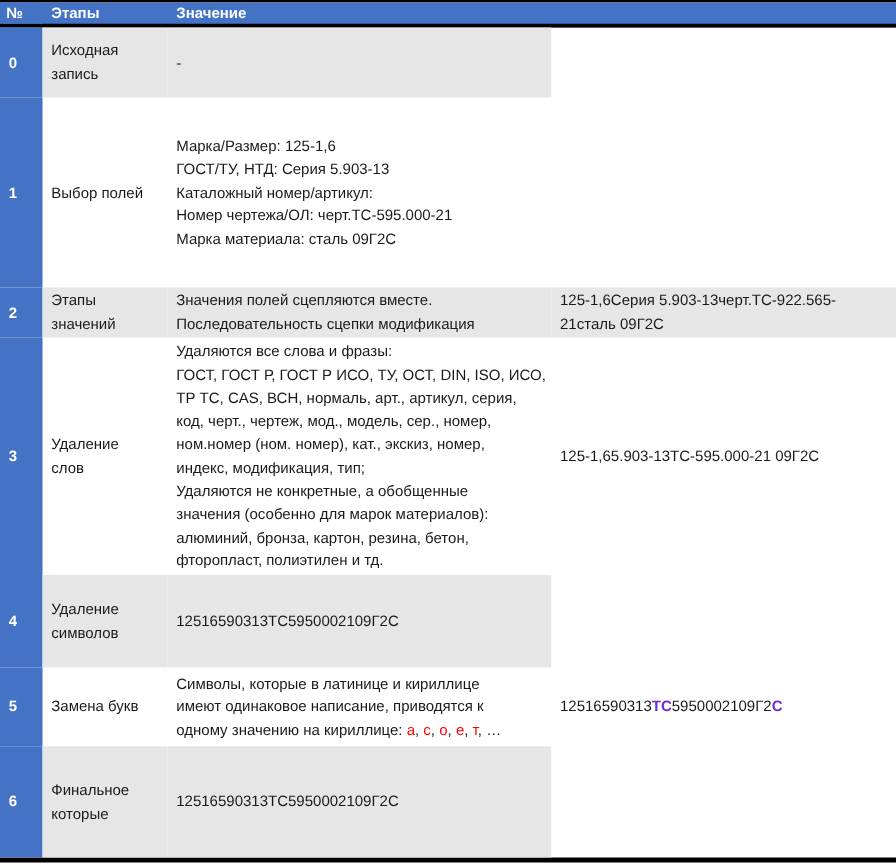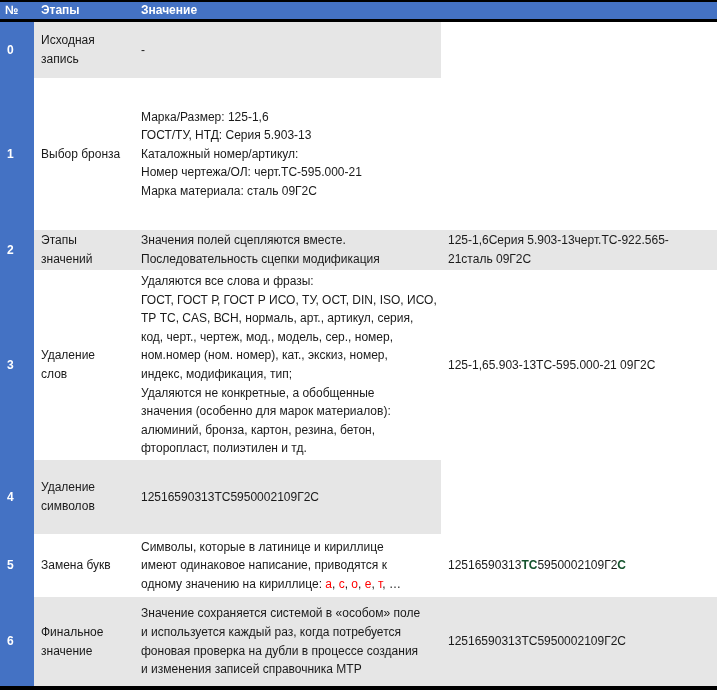--- a/index.html
+++ b/index.html
@@ -7,21 +7,21 @@
   .table { position: relative; width: 717px; border-top: 2px solid #000; border-bottom: 4px solid #000; box-sizing: border-box; }
   .row { display: grid; grid-template-columns: 34px 100px 307px 276px; }
   .hdr { background: #4472c4; color: #fff; font-weight: bold; font-size: 12px; height: 17px; line-height: 17px; border-bottom: 3px solid #000; }
   .hdr > div { padding-left: 7px; white-space: nowrap; }
   .hdr > div.c-num { padding-left: 5px; }
   .cell { font-size: 12px; line-height: 18.6px; color: #1a1a1a; display: flex; align-items: center; padding-left: 7px; box-sizing: border-box; }
   .c-num { background: #4472c4; color: #fff; font-weight: bold; justify-content: flex-start; padding-left: 7px; }
   .alt .cell:not(.c-num) { background: #e6e6e6; }
   .pre { white-space: pre-line; }
   .red { color: #ff0000; }
-  .redb { color: #14532d; font-weight: bold; }
+  .redb { color: #6d28d9; font-weight: bold; }
 </style>
 </head>
 <body>
 
 <div class="table">
 
   <div class="row hdr">
     <div class="c-num">№</div>
     <div>Этапы</div>
     <div>Значение</div>
@@ -29,21 +29,21 @@
 
   <div class="row alt" style="height:56px">
     <div class="cell c-num">0</div>
     <div class="cell pre">Исходная
 запись</div>
     <div class="cell pre">-</div>
   </div>
 
   <div class="row" style="height:152px">
     <div class="cell c-num">1</div>
-    <div class="cell pre">Выбор бронза</div>
+    <div class="cell pre">Выбор полей</div>
     <div class="cell pre">Марка/Размер: 125-1,6
 ГОСТ/ТУ, НТД: Серия 5.903-13
 Каталожный номер/артикул:
 Номер чертежа/ОЛ: черт.ТС-595.000-21
 Марка материала: сталь 09Г2С</div>
   </div>
 
   <div class="row alt" style="height:40px">
     <div class="cell c-num">2</div>
     <div class="cell pre">Этапы
@@ -90,21 +90,17 @@
       <span>12516590313</span>
         <span class="redb">ТС</span>
         <span>5950002109Г2</span>
         <span class="redb">С</span>
     </div>
   </div>
 
   <div class="row alt" style="height:89px">
     <div class="cell c-num">6</div>
     <div class="cell pre">Финальное
-значение</div>
-    <div class="cell pre">Значение сохраняется системой в «особом» поле
-и используется каждый раз, когда потребуется
-фоновая проверка на дубли в процессе создания
-и изменения записей справочника МТР</div>
+которые</div>
     <div class="cell pre">12516590313ТС5950002109Г2С</div>
   </div>
 
 </div>
 
 </body></html>

